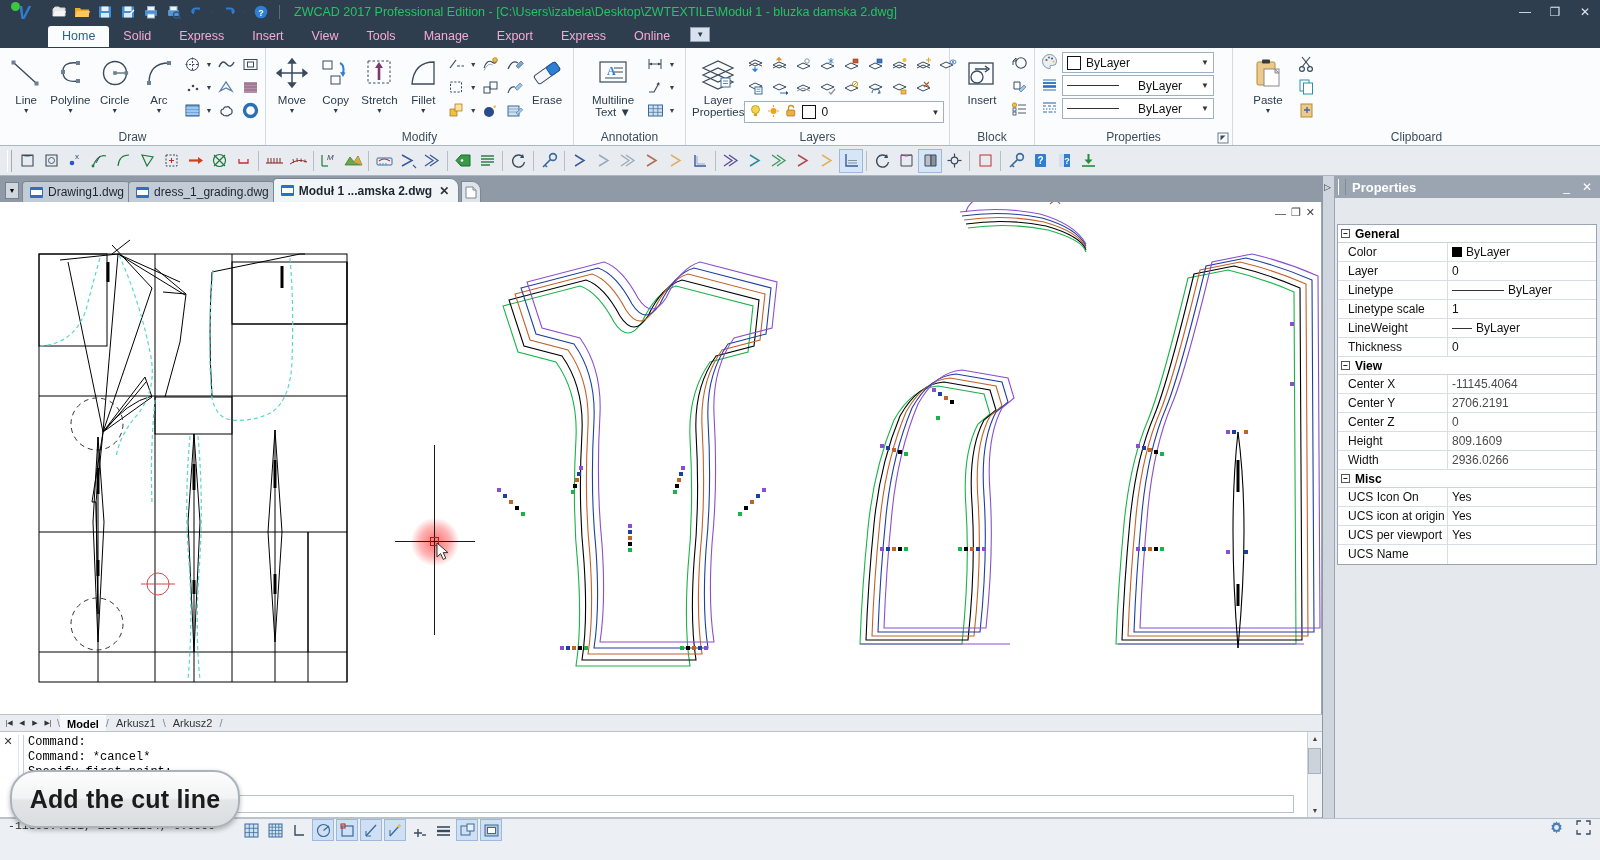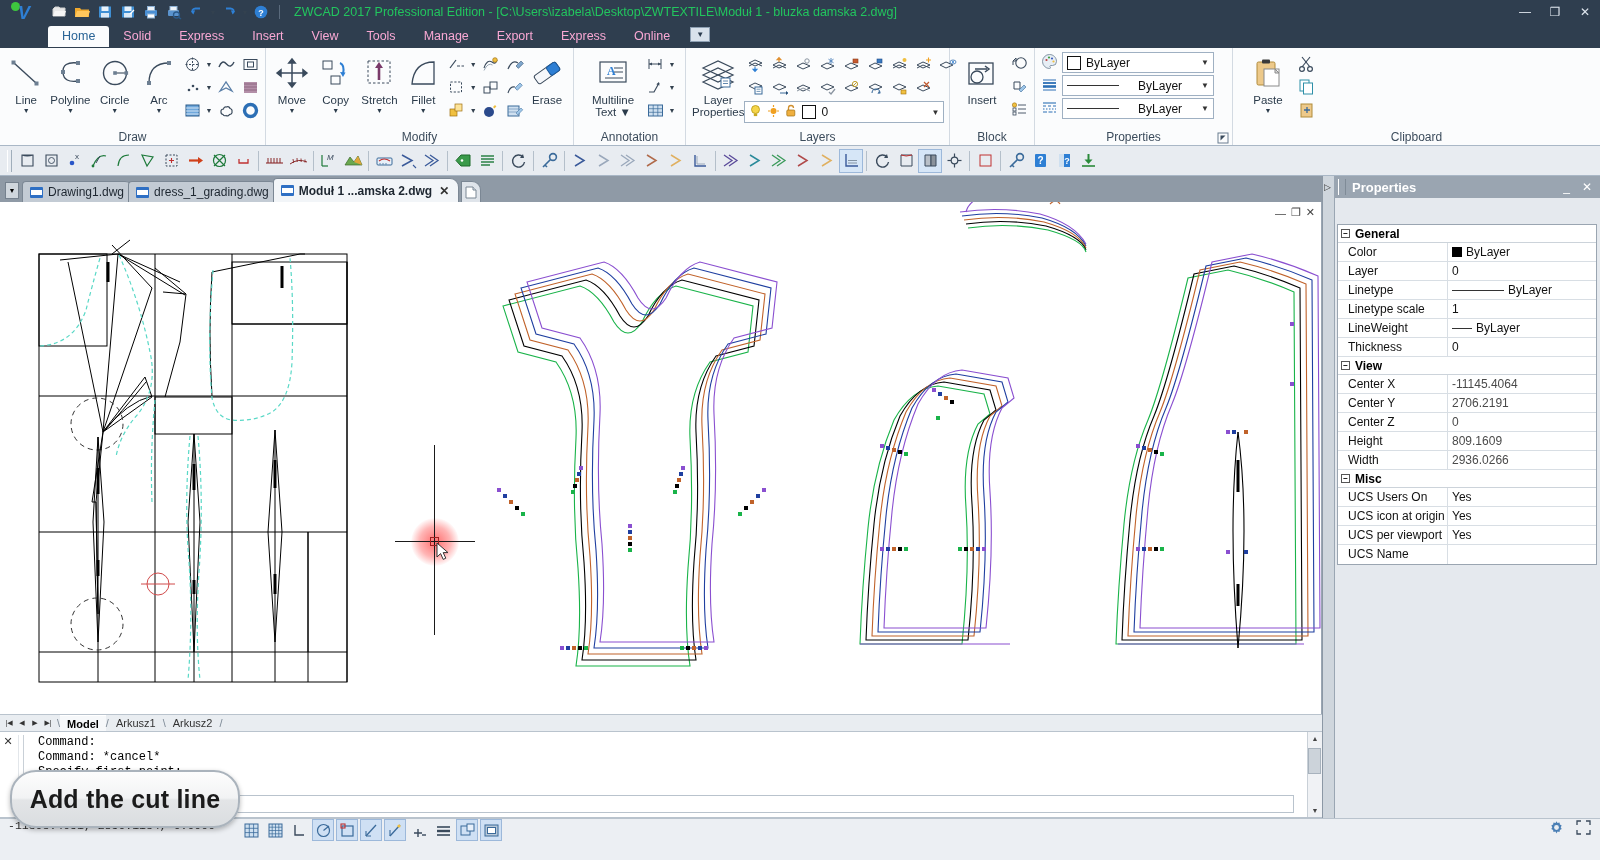--- a/index.html
+++ b/index.html
@@ -139,21 +139,21 @@
   .mtab.active{font-weight:bold;color:#000;background:#f6f8fa;border-top:1px solid #fff;}
   .mslash{color:#7f8b97;font-size:11px;}
 
   
   .cmdarea{
     position:absolute;left:0;top:732px;width:1322px;height:86px;background:#fff;
     border-bottom:1px solid #b9c3cd; display:flex;
   }
   .cmd-close{width:16px;display:flex;justify-content:center;padding-top:3px;font-size:11px;color:#333;cursor:default;}
   .cmd-grip{width:6px;border-left:1px solid #e2e6ea;border-right:1px solid #c9d0d7;margin:3px 2px;}
-  .cmd-lines{flex:1;padding:3px 2px 0 2px;font-family:"Liberation Mono", monospace;font-size:12px;color:#000;line-height:15px;overflow:hidden;margin-left:10px;}
+  .cmd-lines{flex:1;padding:3px 2px 0 2px;font-family:"Liberation Mono", monospace;font-size:12px;color:#000;line-height:15px;overflow:hidden;}
   .cmd-input{position:absolute;left:24px;bottom:4px;width:1270px;height:18px;border:1px solid #b9c3cd;background:#fff;}
   .cmd-scroll{width:15px;background:#f0f2f5;border-left:1px solid #c9d0d7;display:flex;flex-direction:column;justify-content:space-between;align-items:center;}
   .cmd-scroll .sa{font-size:7px;color:#444;height:13px;display:flex;align-items:center;cursor:default;}
   .cmd-scroll .thumb{width:13px;height:26px;background:#ccd3da;border:1px solid #a7b2bd;position:absolute;right:1px;top:16px;}
 
   
   .statusbar{
     position:absolute;left:0;top:818px;width:1600px;height:42px;background:#eceff3;
     border-top:1px solid #b9c3cd;display:flex;align-items:flex-start;
   }
@@ -1586,21 +1586,21 @@
       <div class="prow">
         <div class="k">Width</div>
         <div class="v">2936.0266</div>
       </div>
 
       <div class="pgroup">
         <span class="box">−</span>
         <span>Misc</span>
       </div>
       <div class="prow">
-        <div class="k">UCS Users On</div>
+        <div class="k">UCS Icon On</div>
         <div class="v dark">Yes</div>
       </div>
       <div class="prow">
         <div class="k">UCS icon at origin</div>
         <div class="v dark">Yes</div>
       </div>
       <div class="prow">
         <div class="k">UCS per viewport</div>
         <div class="v dark">Yes</div>
       </div>

